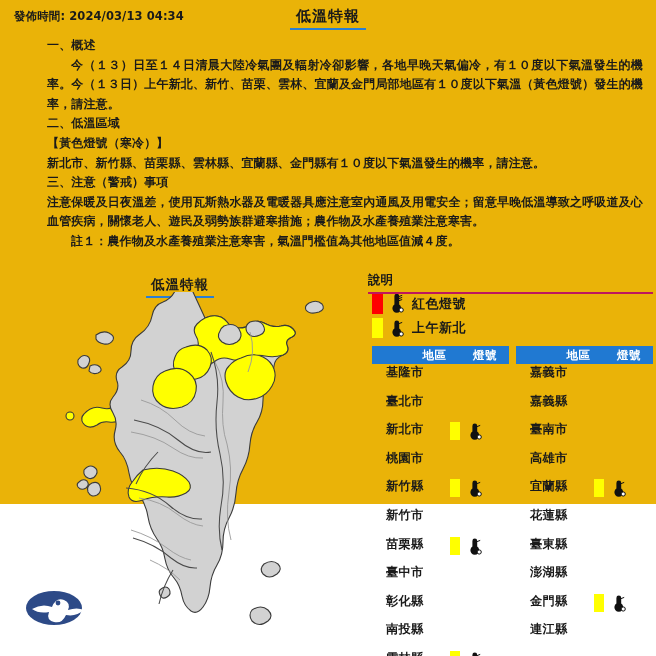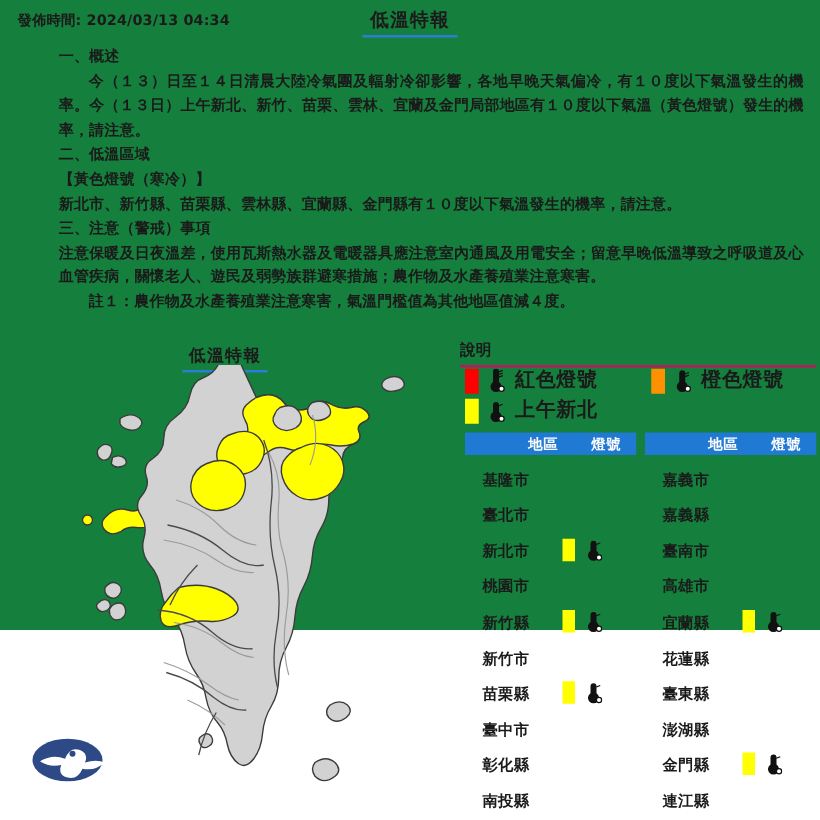--- a/index.html
+++ b/index.html
@@ -8,21 +8,21 @@
     margin: 0; padding: 0;
     width: 656px; height: 656px;
     background: #ffffff;
     font-family: "DejaVu Sans", "Liberation Sans", sans-serif;
     color: #1a1a1a;
     overflow: hidden;
   }
   #page {
     position: relative;
     width: 656px; height: 504px;
-    background: #15803d;
+    background: #eab308;
   }
 
   
   #bulletin {
     position: absolute;
     left: 0; top: 0;
     width: 656px; height: 262px;
   }
   #issue-time {
     position: absolute;
@@ -105,21 +105,21 @@
     font-size: 12.5px;
     font-weight: bold;
     padding-bottom: 3px;
     border-bottom: 2px solid #be185d;
   }
   .legend-row {
     position: absolute;
     display: flex;
     align-items: center;
     gap: 3px;
-    font-size: 16px;
+    font-size: 13px;
     font-weight: bold;
     white-space: nowrap;
   }
   #legend-red    { left: 4px;   top: 32px; }
   #legend-orange { left: 153px; top: 32px; }
   #legend-yellow { left: 4px;   top: 56px; }
   .swatch {
     width: 11px; height: 20px;
     display: inline-block;
     flex: none;
@@ -143,21 +143,21 @@
     align-items: center;
     font-size: 11.5px;
     font-weight: bold;
     letter-spacing: .5px;
   }
   .th-region { width: 72px; text-align: center; margin-left: 36px; }
   .th-signal { width: 65px; text-align: center; }
   .trow {
     height: 28.6px;
     display: flex;
-    align-items: flex-end;
+    align-items: flex-start;
     font-size: 12.2px;
     font-weight: bold;
     letter-spacing: .3px;
   }
   .td-region { width: 72px; padding-left: 14px; }
   .td-signal {
     width: 65px;
     display: flex;
     align-items: center;
     gap: 4px;
@@ -279,30 +279,20 @@
         <span class="swatch" style="background:#ff0000"></span>
         <svg class="thermo" viewBox="0 0 18 20">
           <path d="M8.4 2.2a2.4 2.4 0 0 1 4.8 0v8.4a4.4 4.4 0 1 1-4.8 0z" fill="#111"></path>
           <circle cx="10.8" cy="14.6" r="3.2" fill="#111"></circle>
           <circle cx="15.2" cy="16" r="2.1" fill="#fff" stroke="#111" stroke-width="1"></circle>
           <path d="M13 2.5l3.2-1.2M13 4.6l3.2-1.2M13 6.7l3.2-1.2" stroke="#111" stroke-width="1" fill="none"></path>
         </svg>
         <span class="legend-label">紅色燈號</span>
       </div>
 
-      <div id="legend-orange" class="legend-row">
-        <span class="swatch" style="background:#ff9000"></span>
-        <svg class="thermo" viewBox="0 0 18 20">
-          <path d="M8.4 3.6a2.4 2.4 0 0 1 4.8 0v7a4.4 4.4 0 1 1-4.8 0z" fill="#111"></path>
-          <circle cx="10.8" cy="14.6" r="3.2" fill="#111"></circle>
-          <circle cx="15.2" cy="16" r="2.1" fill="#fff" stroke="#111" stroke-width="1"></circle>
-          <path d="M13 4.2l3.2-1.2M13 6.3l3.2-1.2" stroke="#111" stroke-width="1" fill="none"></path>
-        </svg>
-        <span class="legend-label">橙色燈號</span>
-      </div>
 
       <div id="legend-yellow" class="legend-row">
         <span class="swatch" style="background:#ffff00"></span>
         <svg class="thermo" viewBox="0 0 18 20">
           <path d="M8.4 5a2.4 2.4 0 0 1 4.8 0v5.6a4.4 4.4 0 1 1-4.8 0z" fill="#111"></path>
           <circle cx="10.8" cy="14.6" r="3.2" fill="#111"></circle>
           <circle cx="15.2" cy="16" r="2.1" fill="#fff" stroke="#111" stroke-width="1"></circle>
           <path d="M13 5.6l3.2-1.2" stroke="#111" stroke-width="1" fill="none"></path>
         </svg>
         <span class="legend-label">上午新北</span>

